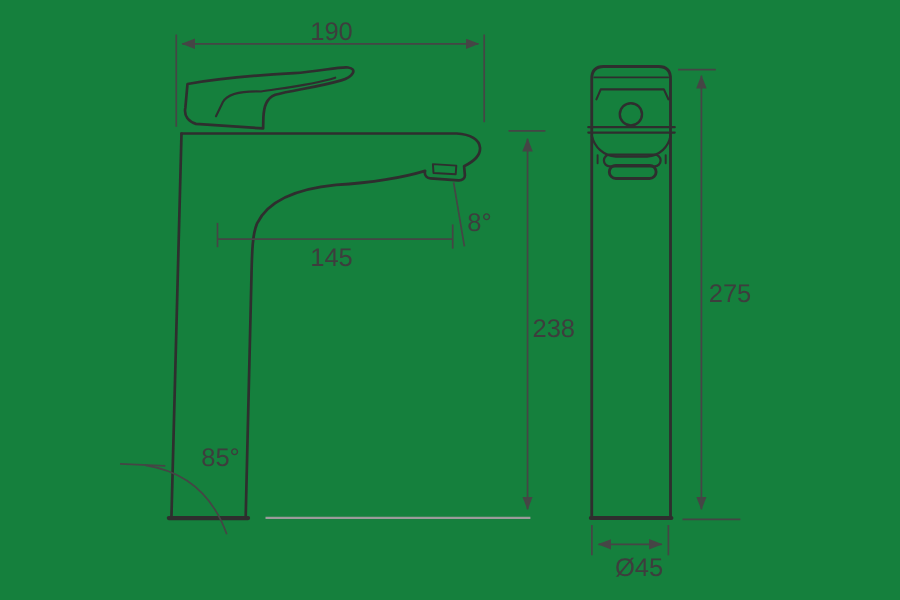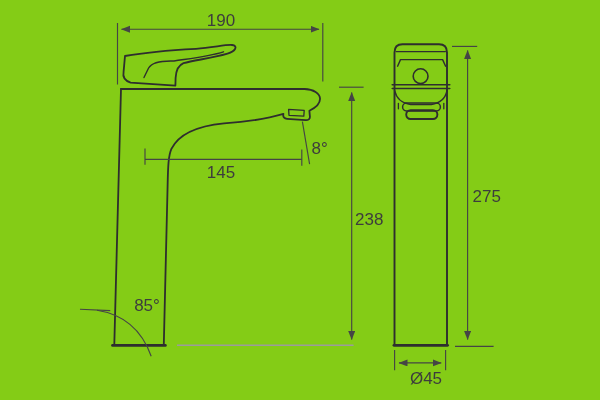--- a/index.html
+++ b/index.html
@@ -1,20 +1,20 @@
 <!DOCTYPE html>
 <html><head>
 <meta charset="utf-8">
 <style>
   html,body{margin:0;padding:0;}
   body{background:#ffffff;font-family:"Liberation Sans",sans-serif;}
   .stage{
     position:relative;
     width:600px;height:400px;
-    background:#84cc16;
+    background:#15803d;
     overflow:hidden;
   }
   svg{display:block;}
   svg text{
     font-family:"Liberation Sans",sans-serif;
     font-size:17px;
     stroke:none;
   }
 </style>
 </head>

